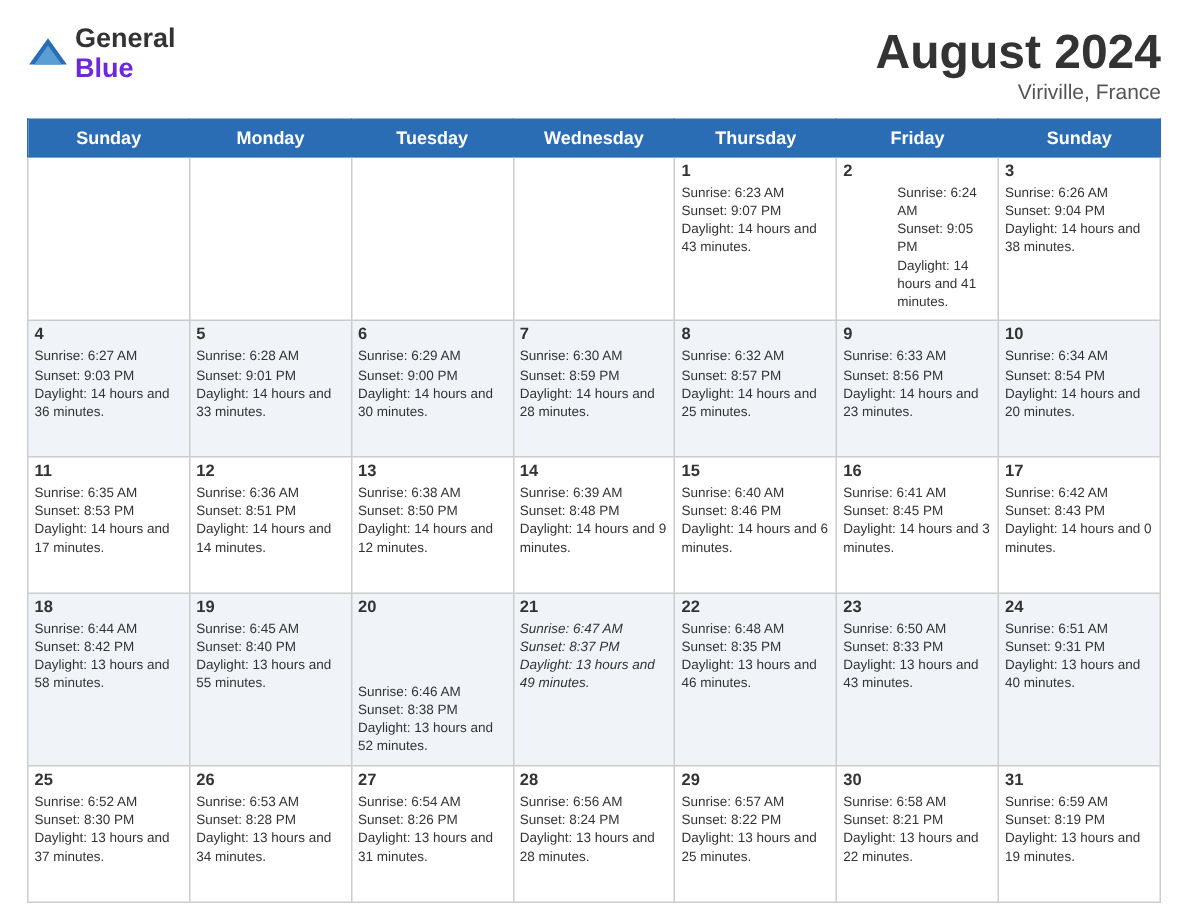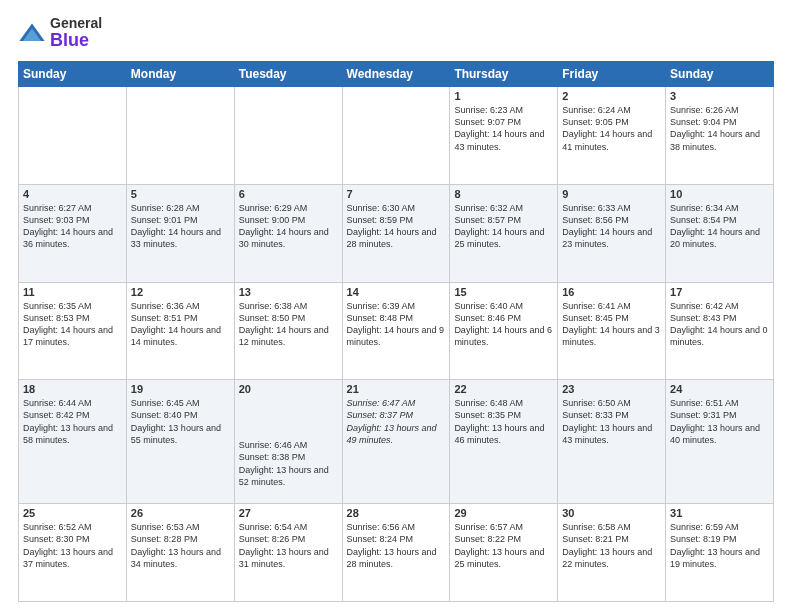--- a/index.html
+++ b/index.html
@@ -27,21 +27,21 @@
       display: flex;
       align-items: center;
       gap: 0;
     }
     .logo-text {
       display: flex;
       flex-direction: column;
       line-height: 1.1;
     }
     .logo-general {
-      font-size: 14px;
+      font-size: 18px;
       font-weight: bold;
       color: #333;
     }
     .logo-blue {
       font-size: 18px;
       font-weight: bold;
       color: #6d28d9;
     }
     .logo-icon {
       width: 28px;
@@ -66,21 +66,21 @@
       border-collapse: collapse;
       width: 100%;
       table-layout: fixed;
     }
     .calendar th {
       background: #2a6db5;
       color: #fff;
       font-size: 12px;
       font-weight: bold;
       padding: 5px 4px;
-      text-align: left;
+      text-align: center;
       border: 1px solid #2a6db5;
     }
     .calendar td {
       border: 1px solid #ccc;
       vertical-align: top;
       padding: 3px 4px;
       font-size: 9.5px;
       color: #333;
       background: #fff;
       height: 88px;
@@ -118,20 +118,22 @@
       <svg class="logo-icon" viewBox="0 0 40 40">
         <polygon points="20,5 38,30 2,30" fill="#2a6db5"></polygon>
         <polygon points="20,12 33,30 7,30" fill="#5a9fd4"></polygon>
       </svg>
       <div class="logo-text">
         <span class="logo-general">General</span>
         <span class="logo-blue">Blue</span>
       </div>
     </div>
     <div class="title-block">
+      <div class="month-title">August 2024</div>
+      <div class="location">Viriville, France</div>
     </div>
   </div>
 
   <table class="calendar">
     <thead>
       <tr>
       <th>Sunday</th>
           <th>Monday</th>
           <th>Tuesday</th>
           <th>Wednesday</th>
@@ -147,21 +149,21 @@
           <td class="empty-cell"></td>
           <td class="empty-cell"></td>
           <td>
             <span class="day-num">1</span>
             <div class="cell-info" style="white-space: pre-line;">Sunrise: 6:23 AM
 Sunset: 9:07 PM
 Daylight: 14 hours and 43 minutes.</div>
           </td>
           <td>
             <span class="day-num">2</span>
-            <div class="cell-info" style="white-space: pre-line;">Sunrise: 6:24 AM
+            <div class="cell-info" style="white-space: pre-line; margin-left: 36px;">Sunrise: 6:24 AM
 Sunset: 9:05 PM
 Daylight: 14 hours and 41 minutes.</div>
           </td>
           <td>
             <span class="day-num">3</span>
             <div class="cell-info" style="white-space: pre-line;">Sunrise: 6:26 AM
 Sunset: 9:04 PM
 Daylight: 14 hours and 38 minutes.</div>
           </td>
         </tr>

